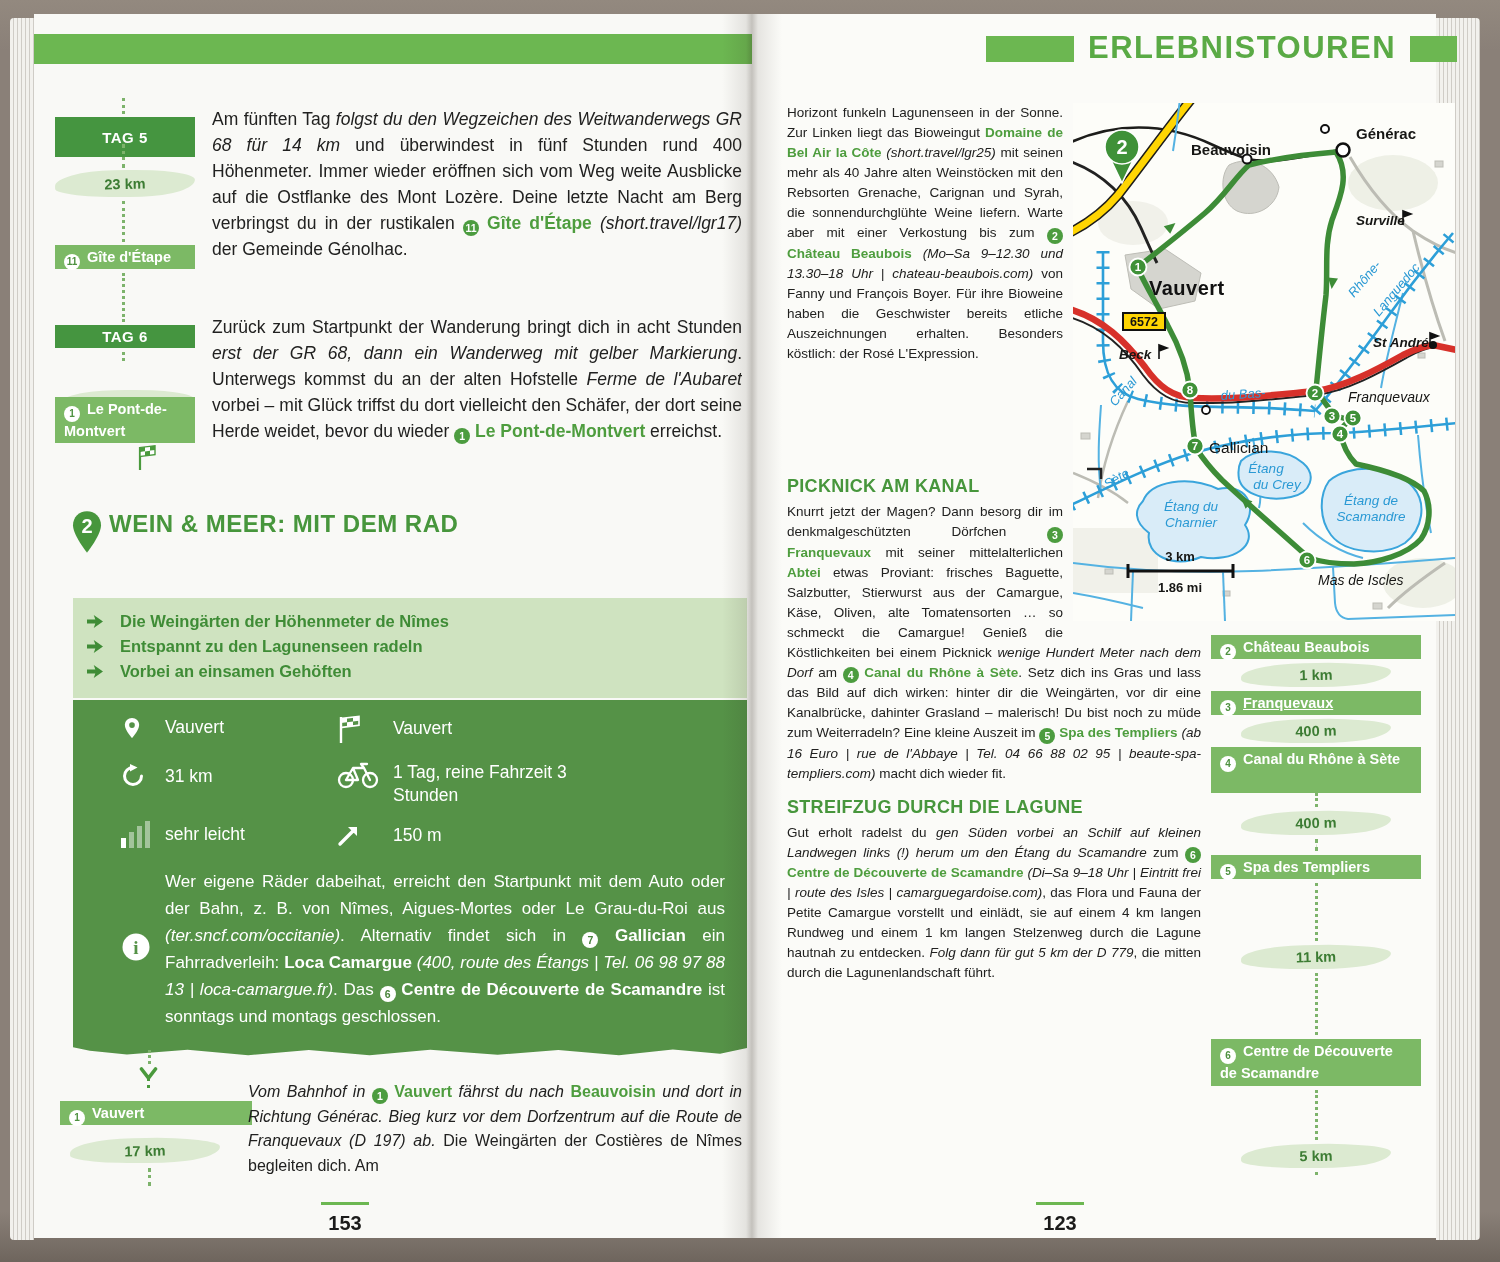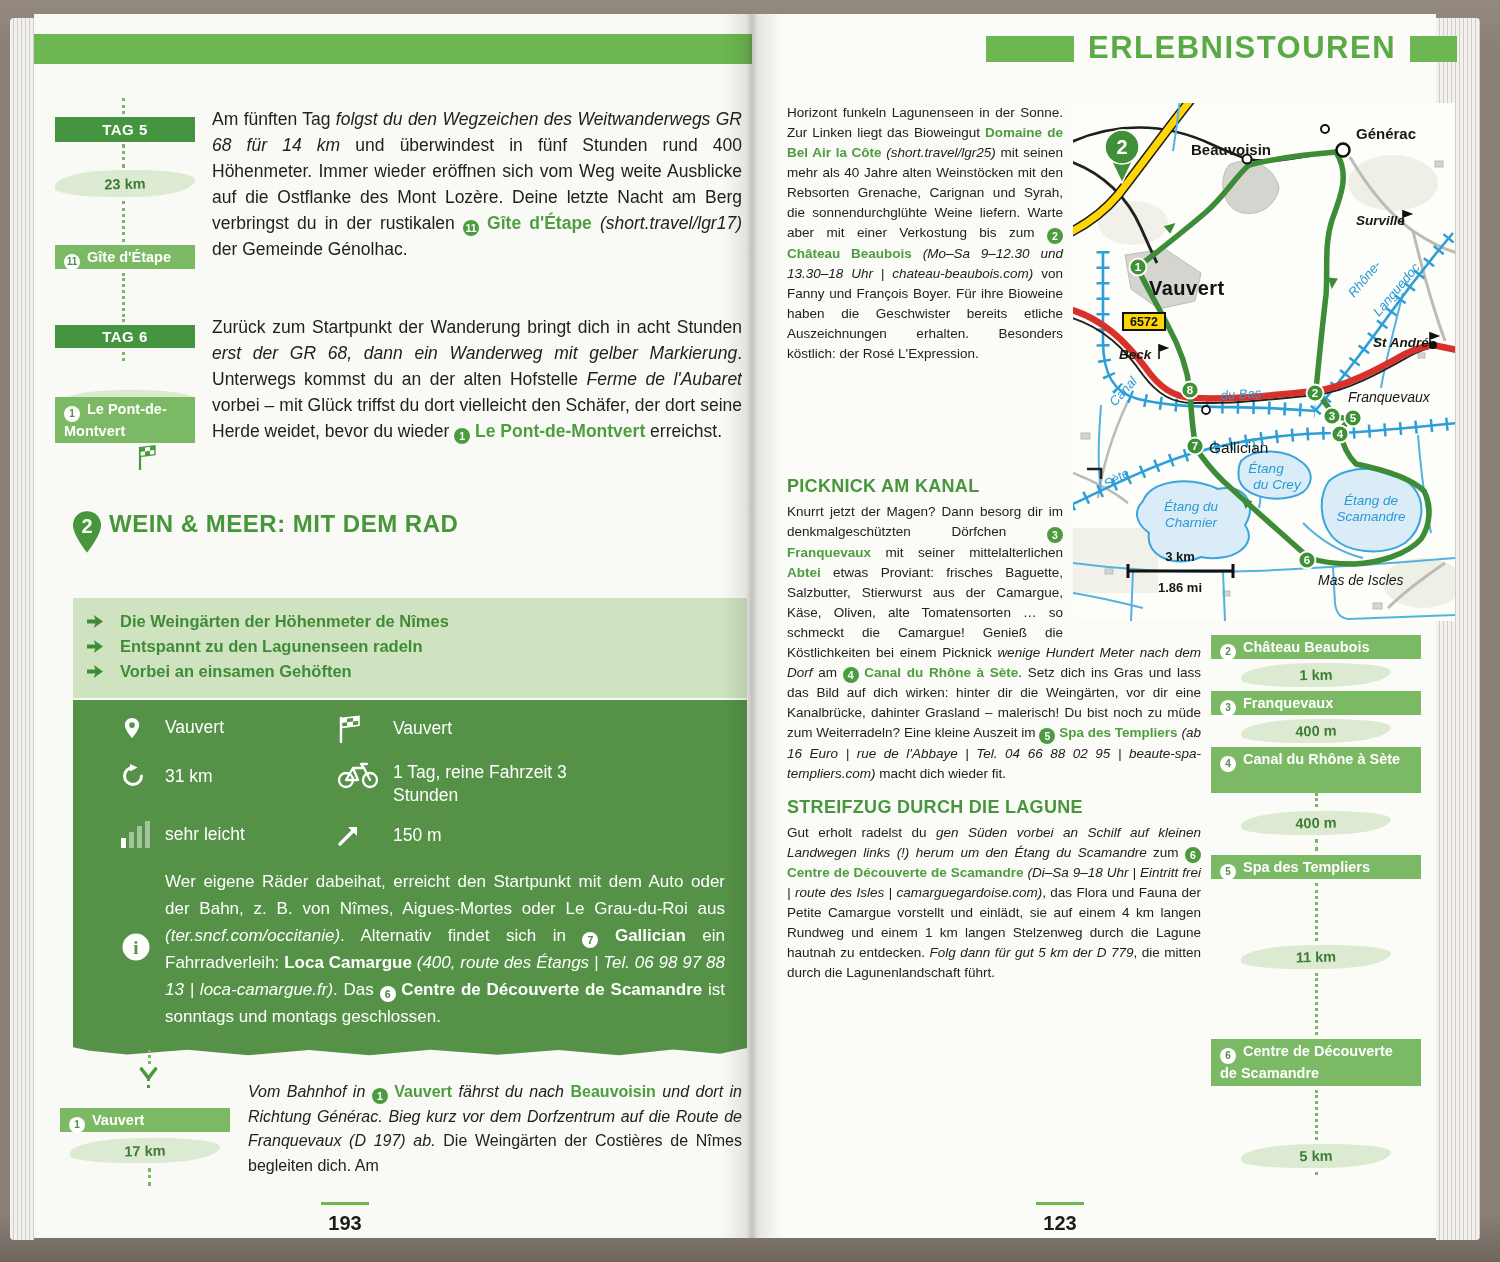--- a/index.html
+++ b/index.html
@@ -87,21 +87,21 @@
 <div id="stage">
   <div id="stack-left" class="stack"></div>
   <div id="stack-right" class="stack"></div>
   <div id="page-left"></div>
   <div id="page-right"></div>
 
   <div class="abs" style="left:34px;top:34px;width:718px;height:30px;background:#6cb751;"></div>
 
   <div class="abs" style="left:55px;top:0;width:140px;height:1262px;">
     <div class="vdots abs" style="left:67px;top:98px;height:16px;"></div>
-    <div class="greenbar-dark abs" style="left:0;top:117px;width:140px;height:25px;">
+    <div class="greenbar-dark abs" style="left:0;top:117px;width:140px;height:40px;">
         <span>TAG 5</span>
       </div>
     <div class="vdots abs" style="left:67px;top:144px;height:24px;"></div>
     <div class="brush abs" style="left:0;top:170px;width:140px;height:27px;">
         <span>23 km</span>
       </div>
     <div class="vdots abs" style="left:67px;top:201px;height:41px;"></div>
     <div class="greenbar abs" style="left:0;top:245px;width:140px;height:24px;box-sizing:border-box;"><span class="wb">11</span><span>Gîte d'Étape</span></div>
     <div class="vdots abs" style="left:67px;top:273px;height:49px;"></div>
     <div class="greenbar-dark abs" style="left:0;top:325px;width:140px;height:23px;">
@@ -223,34 +223,34 @@
       <span class="note-text"><span>Wer eigene Räder dabeihat, erreicht den Startpunkt mit dem Auto oder der Bahn, z. B. von Nîmes, Aigues-Mortes oder Le Grau-du-Roi aus </span><span class="seg-i">(ter.sncf.com/occitanie)</span><span>. Alternativ findet sich in </span><span class="tb">7</span><span class="seg-b"> Gallician</span><span> ein Fahrradverleih: </span><span class="seg-b">Loca Camargue</span><span> </span><span class="seg-i">(400, route des Étangs | Tel. 06 98 97 88 13 | loca-camargue.fr)</span><span>. Das </span><span class="tb">6</span><span class="seg-b"> Centre de Découverte de Scamandre</span><span> ist sonntags und montags geschlossen.</span></span>
     </div>
   </div>
 
   <div class="abs" style="left:60px;top:1050px;width:170px;">
     <div class="vdots abs" style="left:88px;top:0;height:14px;"></div>
     <svg class="abs" style="left:79px;top:17px;" width="19" height="26" viewBox="0 0 19 26">
       <path d="M2.5 2 L9.5 11 L16.5 2" fill="none" stroke="#4a9a3c" stroke-width="3.6" stroke-linecap="round"></path>
       <path d="M9.5 11 V22" stroke="#4a9a3c" stroke-width="3" stroke-dasharray="3 4"></path>
     </svg>
-    <div class="greenbar abs" style="left:0;top:58px;width:170px;height:24px;box-sizing:border-box;"><span class="wb">1</span><span>Vauvert</span></div>
+    <div class="greenbar abs" style="left:0;top:51px;width:192px;height:24px;box-sizing:border-box;"><span class="wb">1</span><span>Vauvert</span></div>
     <div class="brush abs" style="left:10px;top:88px;width:150px;height:25px;">
         <span>17 km</span>
       </div>
     <div class="vdots abs" style="left:88px;top:118px;height:18px;"></div>
   </div>
 
   <div class="abs" style="left:248px;top:1080px;width:494px;max-height:110px;overflow:hidden;">
     <p class="body" style="font-size:16px;line-height:24.5px;"><span class="seg-i">Vom Bahnhof in </span><span class="tb">1</span><span class="seg-g"> Vauvert</span><span class="seg-i"> fährst du nach </span><span class="seg-g">Beauvoisin</span><span class="seg-i"> und dort in Richtung Générac. Bieg kurz vor dem Dorfzentrum auf die Route de Franquevaux (D 197) ab.</span><span> Die Weingärten der Costières de Nîmes begleiten dich. Am</span></p>
   </div>
 
   <div class="pagenum" style="left:299px;top:1202px;">
     <div class="pl"></div>
-    <div class="pn">193</div>
+    <div class="pn">153</div>
   </div>
 
   <div id="rp-header">
     <div class="hbar" style="width:88px;"></div>
     <div id="rp-title">ERLEBNISTOUREN</div>
     <div class="hbar" style="width:47px;"></div>
   </div>
 
   <div id="rp-flow">
 
@@ -419,21 +419,21 @@
             </g>
           </g>
       </svg>
     </div>
 
     <div id="route-float">
       <div class="greenbar" style="height:24px;"><span class="wb">2</span><span>Château Beaubois</span></div>
       <div class="brush">
           <span>1 km</span>
         </div>
-      <div class="greenbar" style="height:24px;"><span class="wb">3</span><span>Franquevaux</span></div>
+      <div class="greenbar" style="height:24px;text-decoration:underline;"><span class="wb">3</span><span>Franquevaux</span></div>
       <div class="brush">
           <span>400 m</span>
         </div>
       <div class="greenbar" style="min-height:46px;box-sizing:border-box;"><span class="wb">4</span><span>Canal du Rhône à Sète</span></div>
       <div class="rdots" style="height:14px;"></div>
       <div class="brush">
           <span>400 m</span>
         </div>
       <div class="rdots" style="height:12px;"></div>
       <div class="greenbar" style="height:24px;margin-top:4px;"><span class="wb">5</span><span>Spa des Templiers</span></div>

